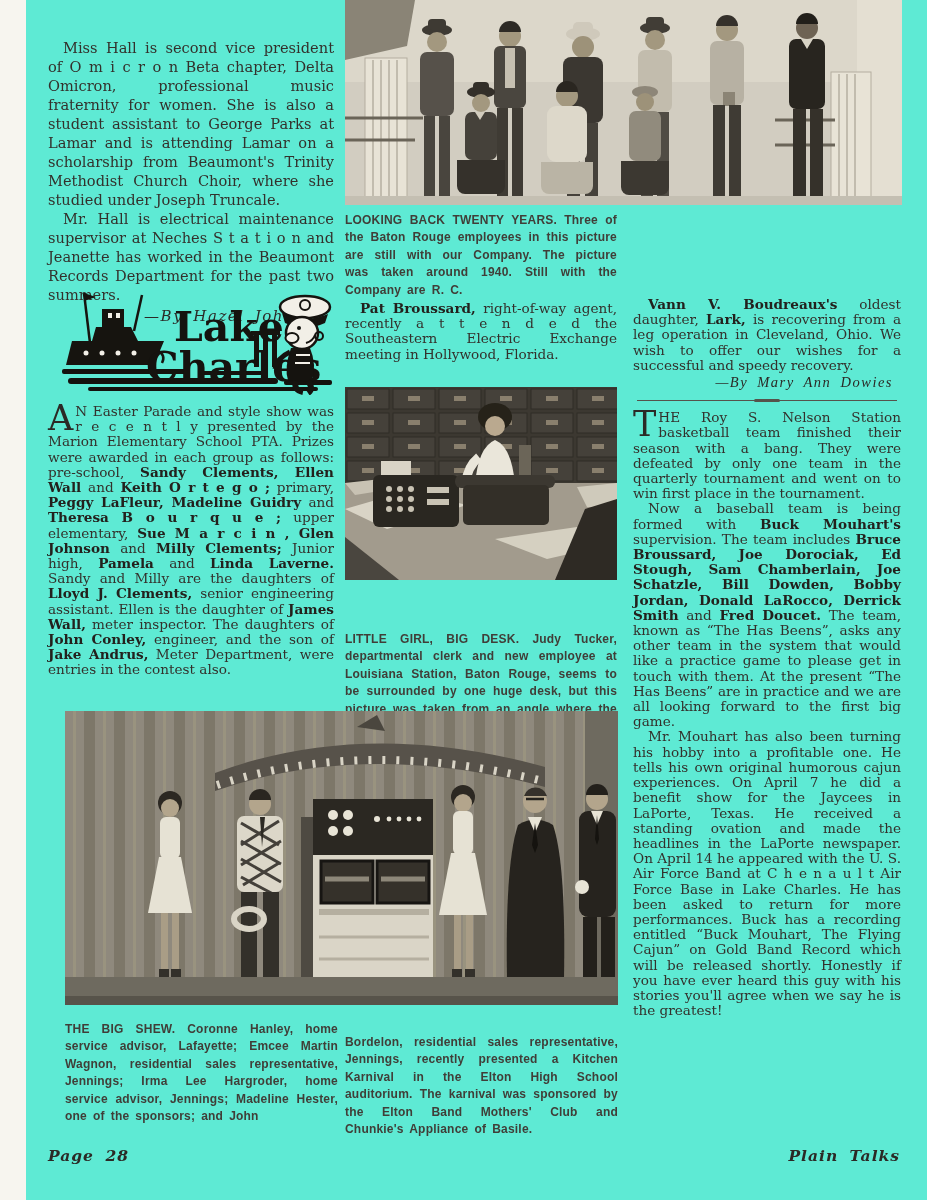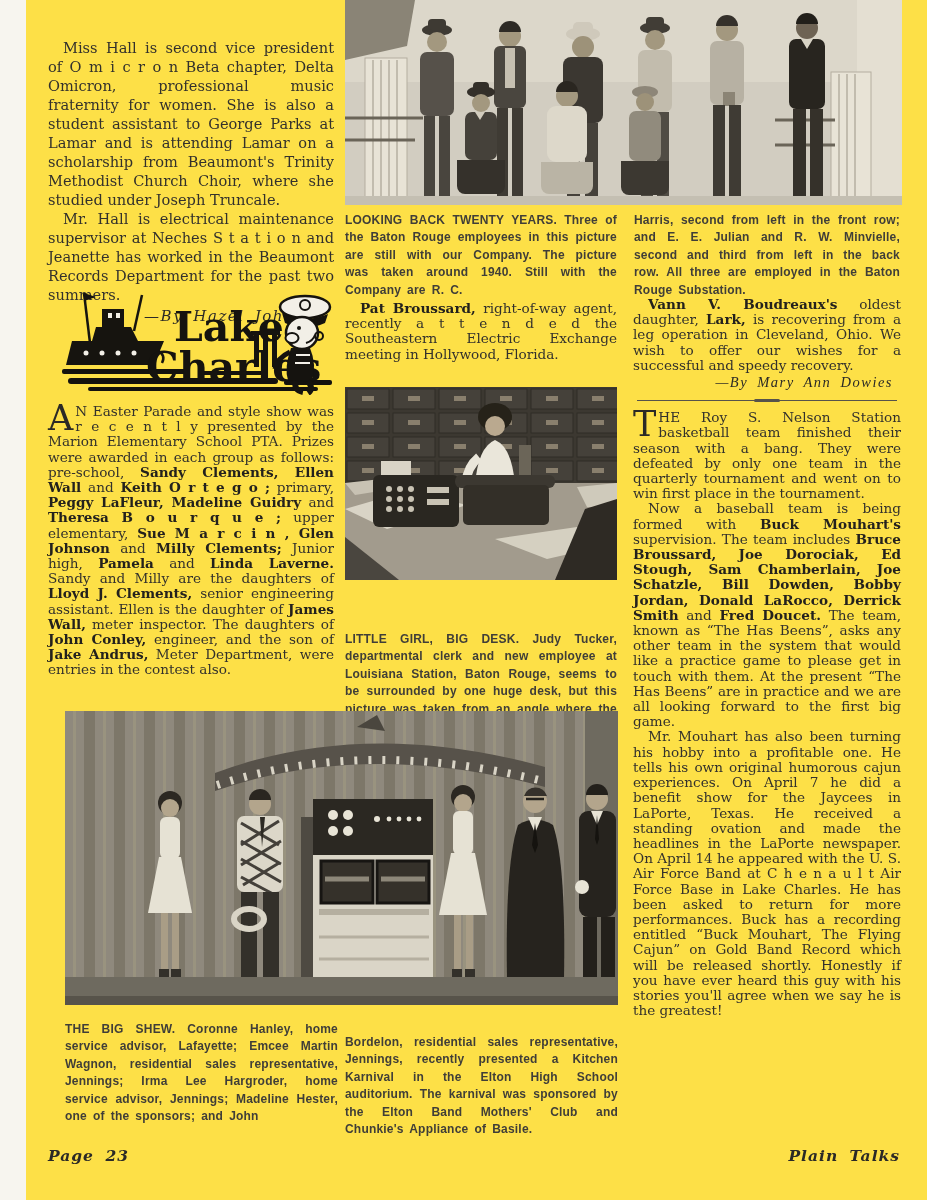--- a/index.html
+++ b/index.html
@@ -1,17 +1,17 @@
 <!DOCTYPE html>
 <html><head>
 <meta charset="utf-8">
 <style>
   html,body{margin:0;padding:0;}
   body{width:927px;height:1200px;background:#e9e6df;font-family:"DejaVu Serif",serif;}
-  #sheet{position:relative;width:927px;height:1200px;background:#fde047;overflow:hidden;color:#2b2a26;}
+  #sheet{position:relative;width:927px;height:1200px;background:#5eead4;overflow:hidden;color:#2b2a26;}
   .edge-light{position:absolute;left:0;top:0;width:26px;height:100%;background:#f7f5ef;}
   .abs{position:absolute;}
   .body-text{font-size:14.6px;text-align:justify;color:#33312c;}
   .loose{line-height:19px;}
   .tight{font-size:13.6px;line-height:15.2px;}
   .body-text p{margin:0;}
   .body-text p.indent{text-indent:15px;}
   .body-text b{color:#23211d;}
   .byline{font-style:italic;text-align:right;font-size:15px;letter-spacing:1.5px;word-spacing:4px;padding:3px 8px 0 0;color:#2b2a26;}
   .byline.small{font-size:14.5px;padding-top:2px;font-family:Liberation Serif, serif;}
@@ -133,21 +133,20 @@
             <circle cx="300" cy="102" r="9" fill="#9d9279"></circle>
             <rect x="284" y="111" width="32" height="50" rx="7" fill="#918b7d"></rect>
             <path d="M276,161 h48 v26 a8,8 0 0 1 -8,8 h-32 a8,8 0 0 1 -8,-8 z" fill="#3c3831"></path>
           </g>
       </g>
       <rect y="196" width="557" height="9" fill="#c4bfb2"></rect>
     </svg>
   </div>
 
   <div class="abs caption" style="left:345px;top:212px;width:272px;">LOOKING BACK TWENTY YEARS. Three of the Baton Rouge employees in this picture are still with our Company. The picture was taken around 1940. Still with the Company are R. C.</div>
-  <div class="abs caption" style="left:634px;top:212px;width:266px;">Harris, second from left in the front row; and E. E. Julian and R. W. Minvielle, second and third from left in the back row. All three are employed in the Baton Rouge Substation.</div>
 
   <div class="abs" style="left:58px;top:285px;width:278px;height:110px;">
     <svg width="278" height="110" viewBox="0 0 278 110">
 
       <g>
         <line x1="32" y1="58" x2="26" y2="8" stroke="#16140f" stroke-width="2.5"></line>
         <line x1="76" y1="46" x2="84" y2="10" stroke="#16140f" stroke-width="2.5"></line>
         <path d="M26,8 l12,4 -12,4 z" fill="#16140f"></path>
         <rect x="44" y="24" width="22" height="20" fill="#16140f"></rect>
         <path d="M8,80 L96,80 L106,56 L80,56 L73,42 L38,42 L34,56 L14,56 Z" fill="#16140f"></path>
@@ -358,15 +357,15 @@
           <circle cx="517" cy="176" r="7" fill="#e8e4d6"></circle>
         </g>
       <rect y="266" width="553" height="28" fill="#6e6a5f"></rect>
       <rect y="285" width="553" height="9" fill="#57534a"></rect>
     </svg>
   </div>
 
   <div class="abs caption" style="left:65px;top:1021px;width:273px;">THE BIG SHEW. Coronne Hanley, home service advisor, Lafayette; Emcee Martin Wagnon, residential sales representative, Jennings; Irma Lee Hargroder, home service advisor, Jennings; Madeline Hester, one of the sponsors; and John</div>
   <div class="abs caption" style="left:345px;top:1021px;width:273px;margin-top:13px;">Bordelon, residential sales representative, Jennings, recently presented a Kitchen Karnival in the Elton High School auditorium. The karnival was sponsored by the Elton Band Mothers' Club and Chunkie's Appliance of Basile.</div>
 
-  <div class="abs footer" style="left:48px;top:1146px;">Page 23</div>
+  <div class="abs footer" style="left:48px;top:1146px;">Page 28</div>
   <div class="abs footer" style="right:27px;top:1146px;">Plain Talks</div>
 </div>
 
 </body></html>

